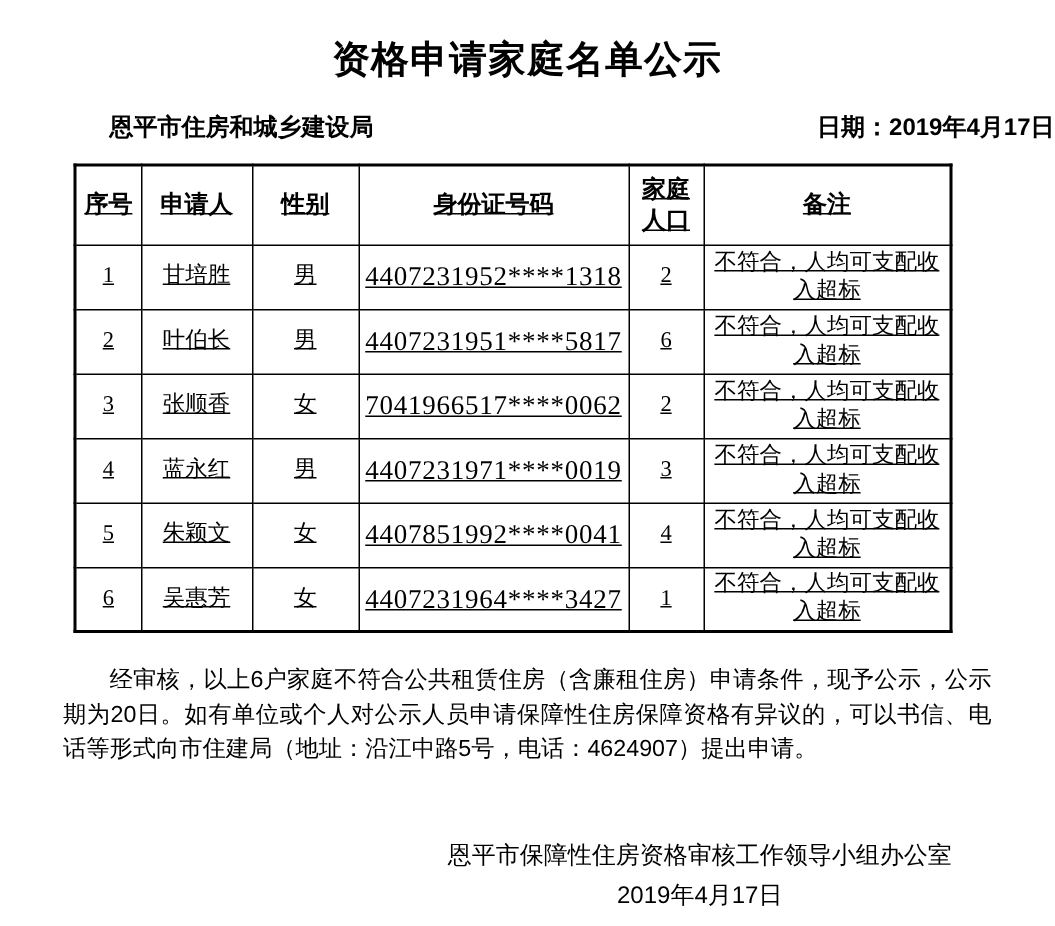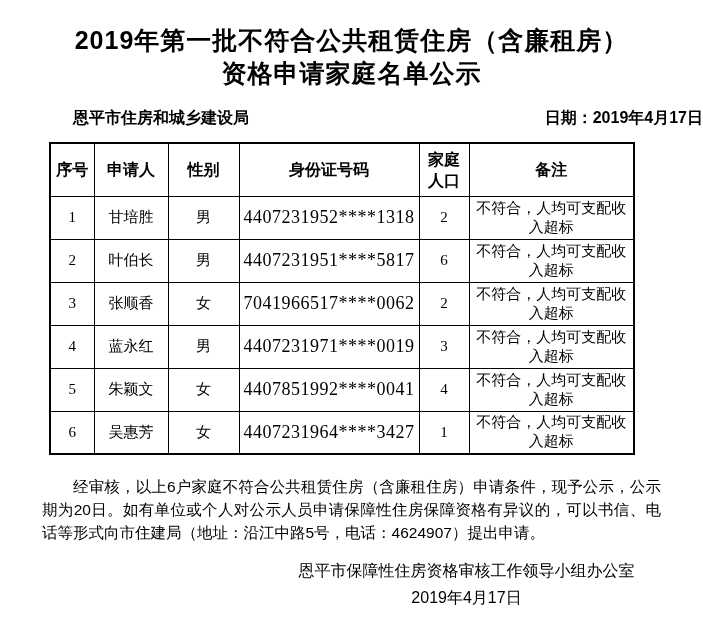--- a/index.html
+++ b/index.html
@@ -31,20 +31,21 @@
     font-weight: bold;
     font-size: 16px;
   }
   table.roster {
     margin-left: 49px;
     margin-top: 13px;
     width: 584px;
     border-collapse: collapse;
     table-layout: fixed;
     border: 2px solid #000000;
+    text-decoration: underline;
   }
   table.roster col.c-seq    { width: 44px; }
   table.roster col.c-name   { width: 74px; }
   table.roster col.c-gender { width: 71px; }
   table.roster col.c-id     { width: 180px; }
   table.roster col.c-size   { width: 50px; }
   table.roster col.c-remark { width: 165px; }
   table.roster th, table.roster td {
     border: 1px solid #000000;
     text-align: center;
@@ -84,21 +85,20 @@
     font-size: 16px;
     line-height: 27px;
   }
 </style>
 </head>
 <body>
 
 <div class="page">
 
   <div class="doc-title">
-    <div>2019年第一批不符合公共租赁住房（含廉租房）</div>
     <div>资格申请家庭名单公示</div>
   </div>
 
   <div class="info-row">
     <span>恩平市住房和城乡建设局</span>
     <span>日期：2019年4月17日</span>
   </div>
 
   <table class="roster">
     <colgroup>

